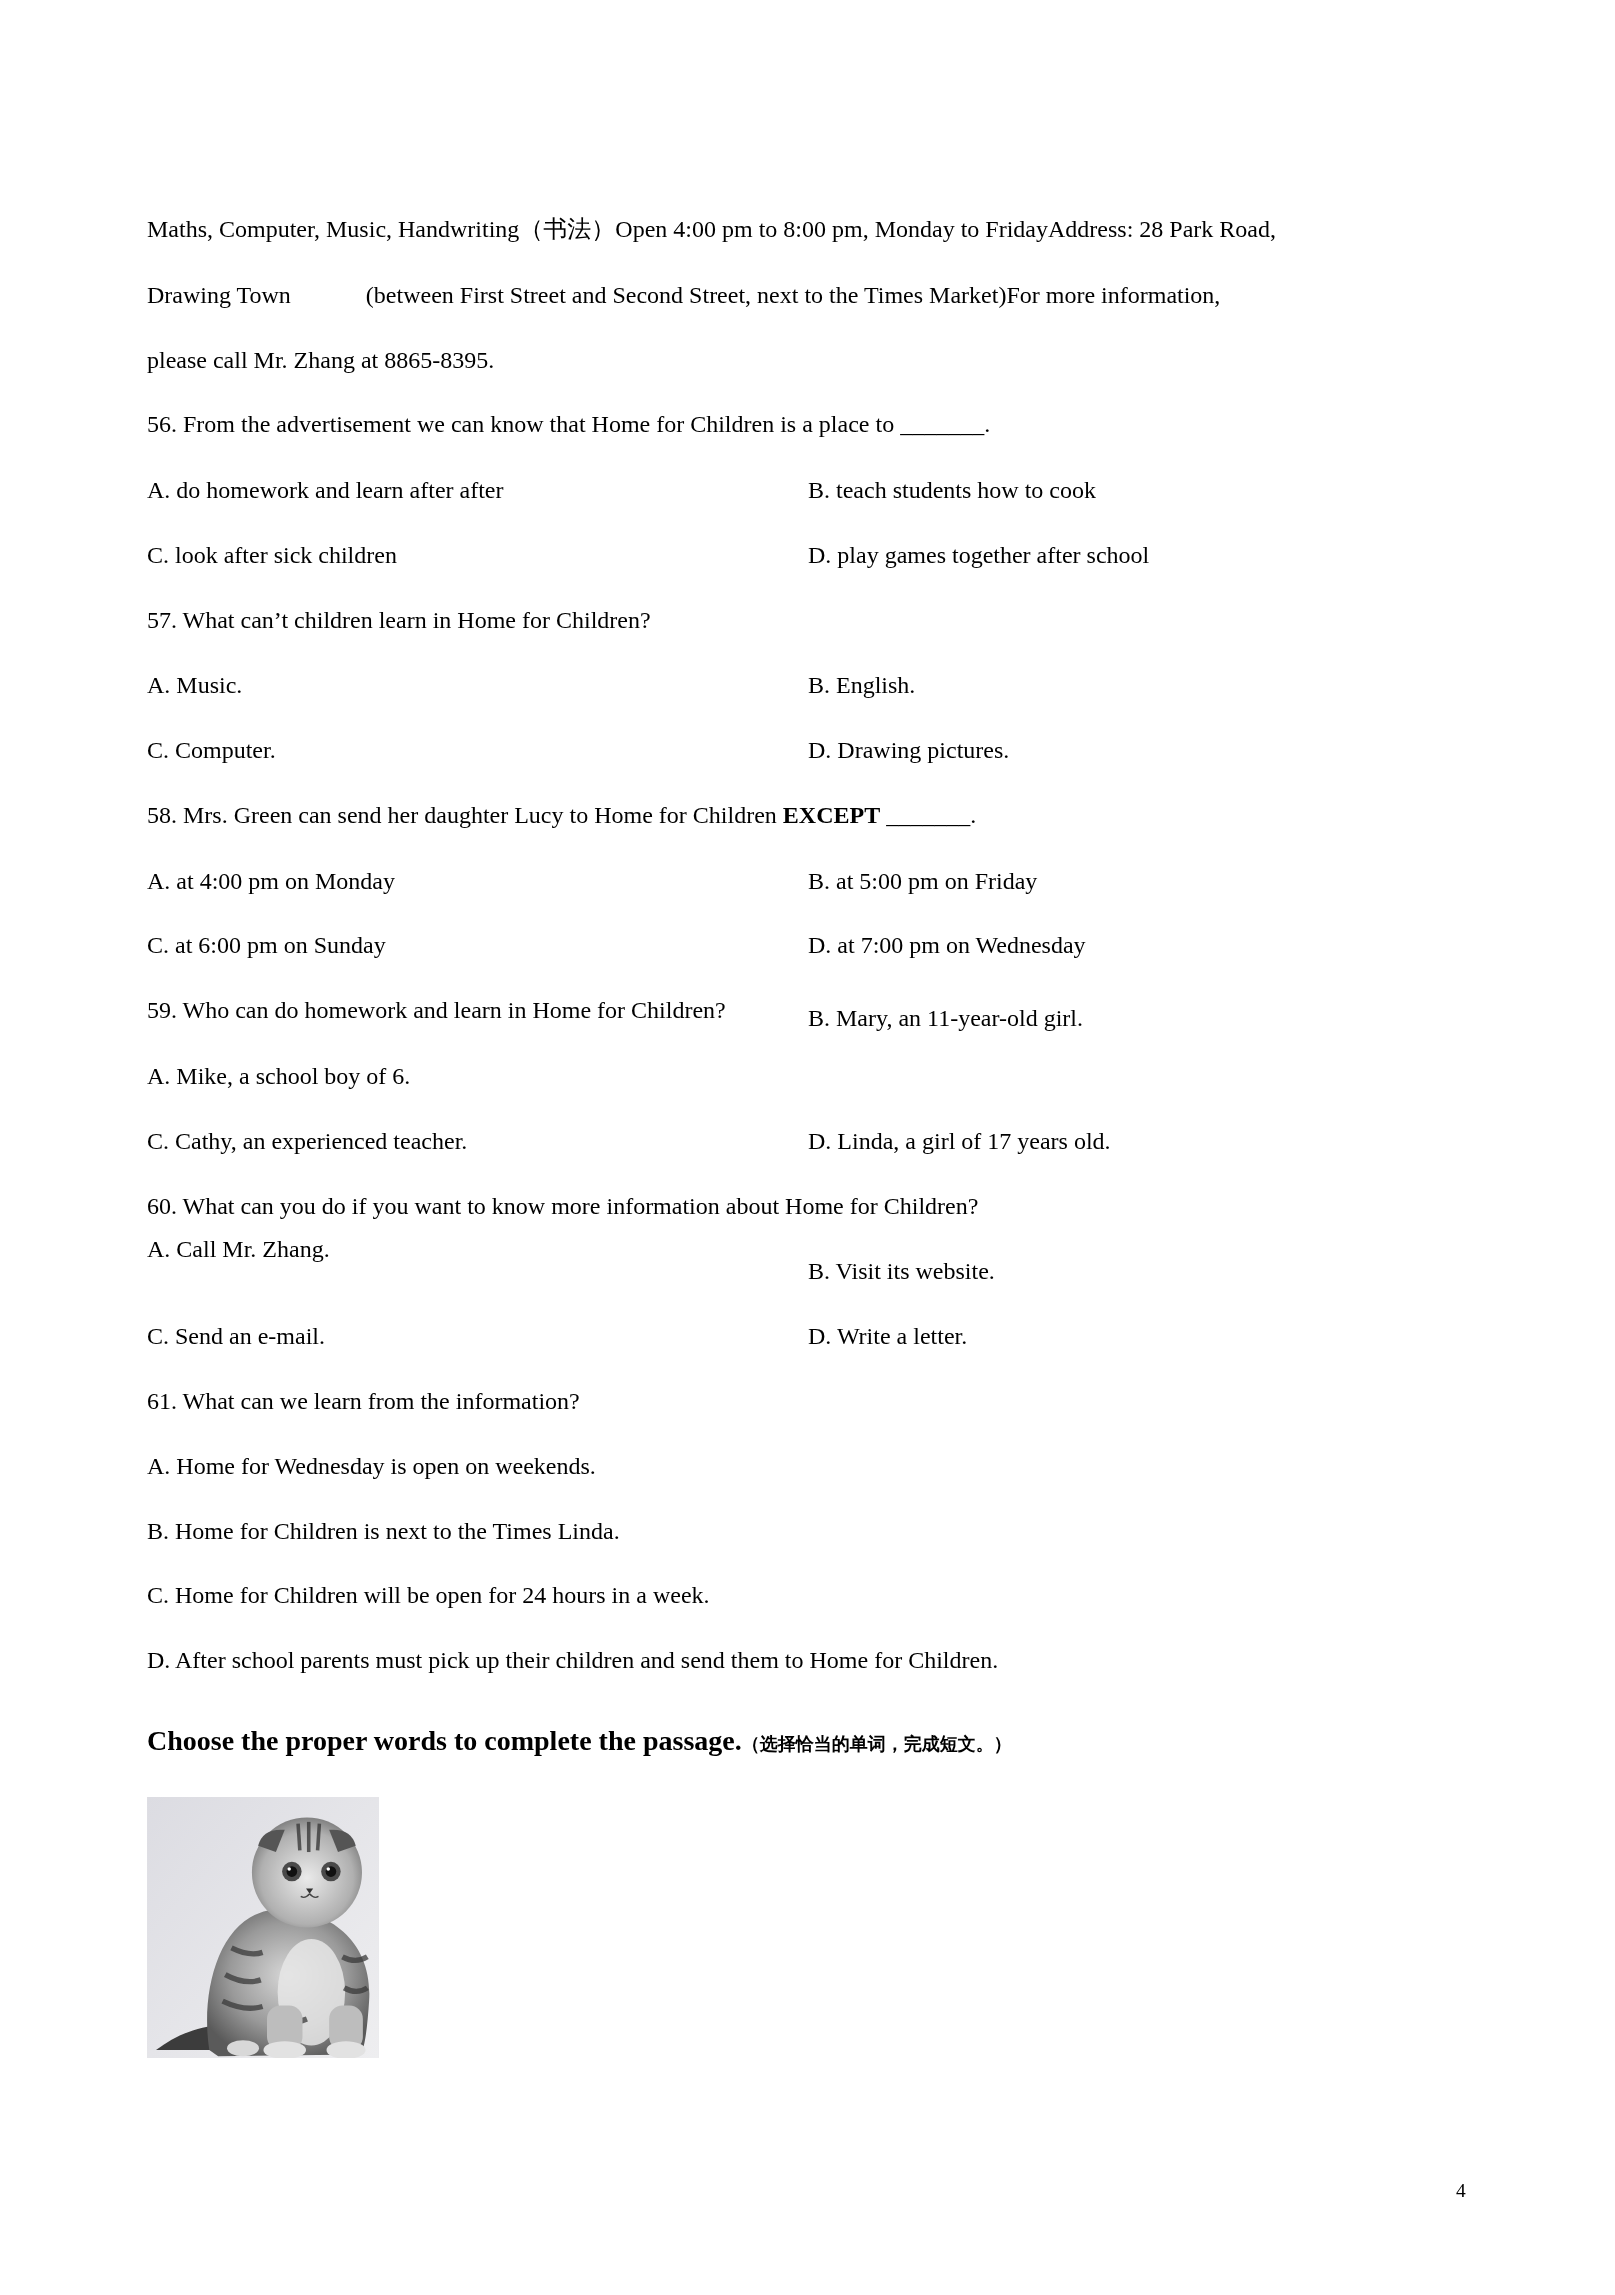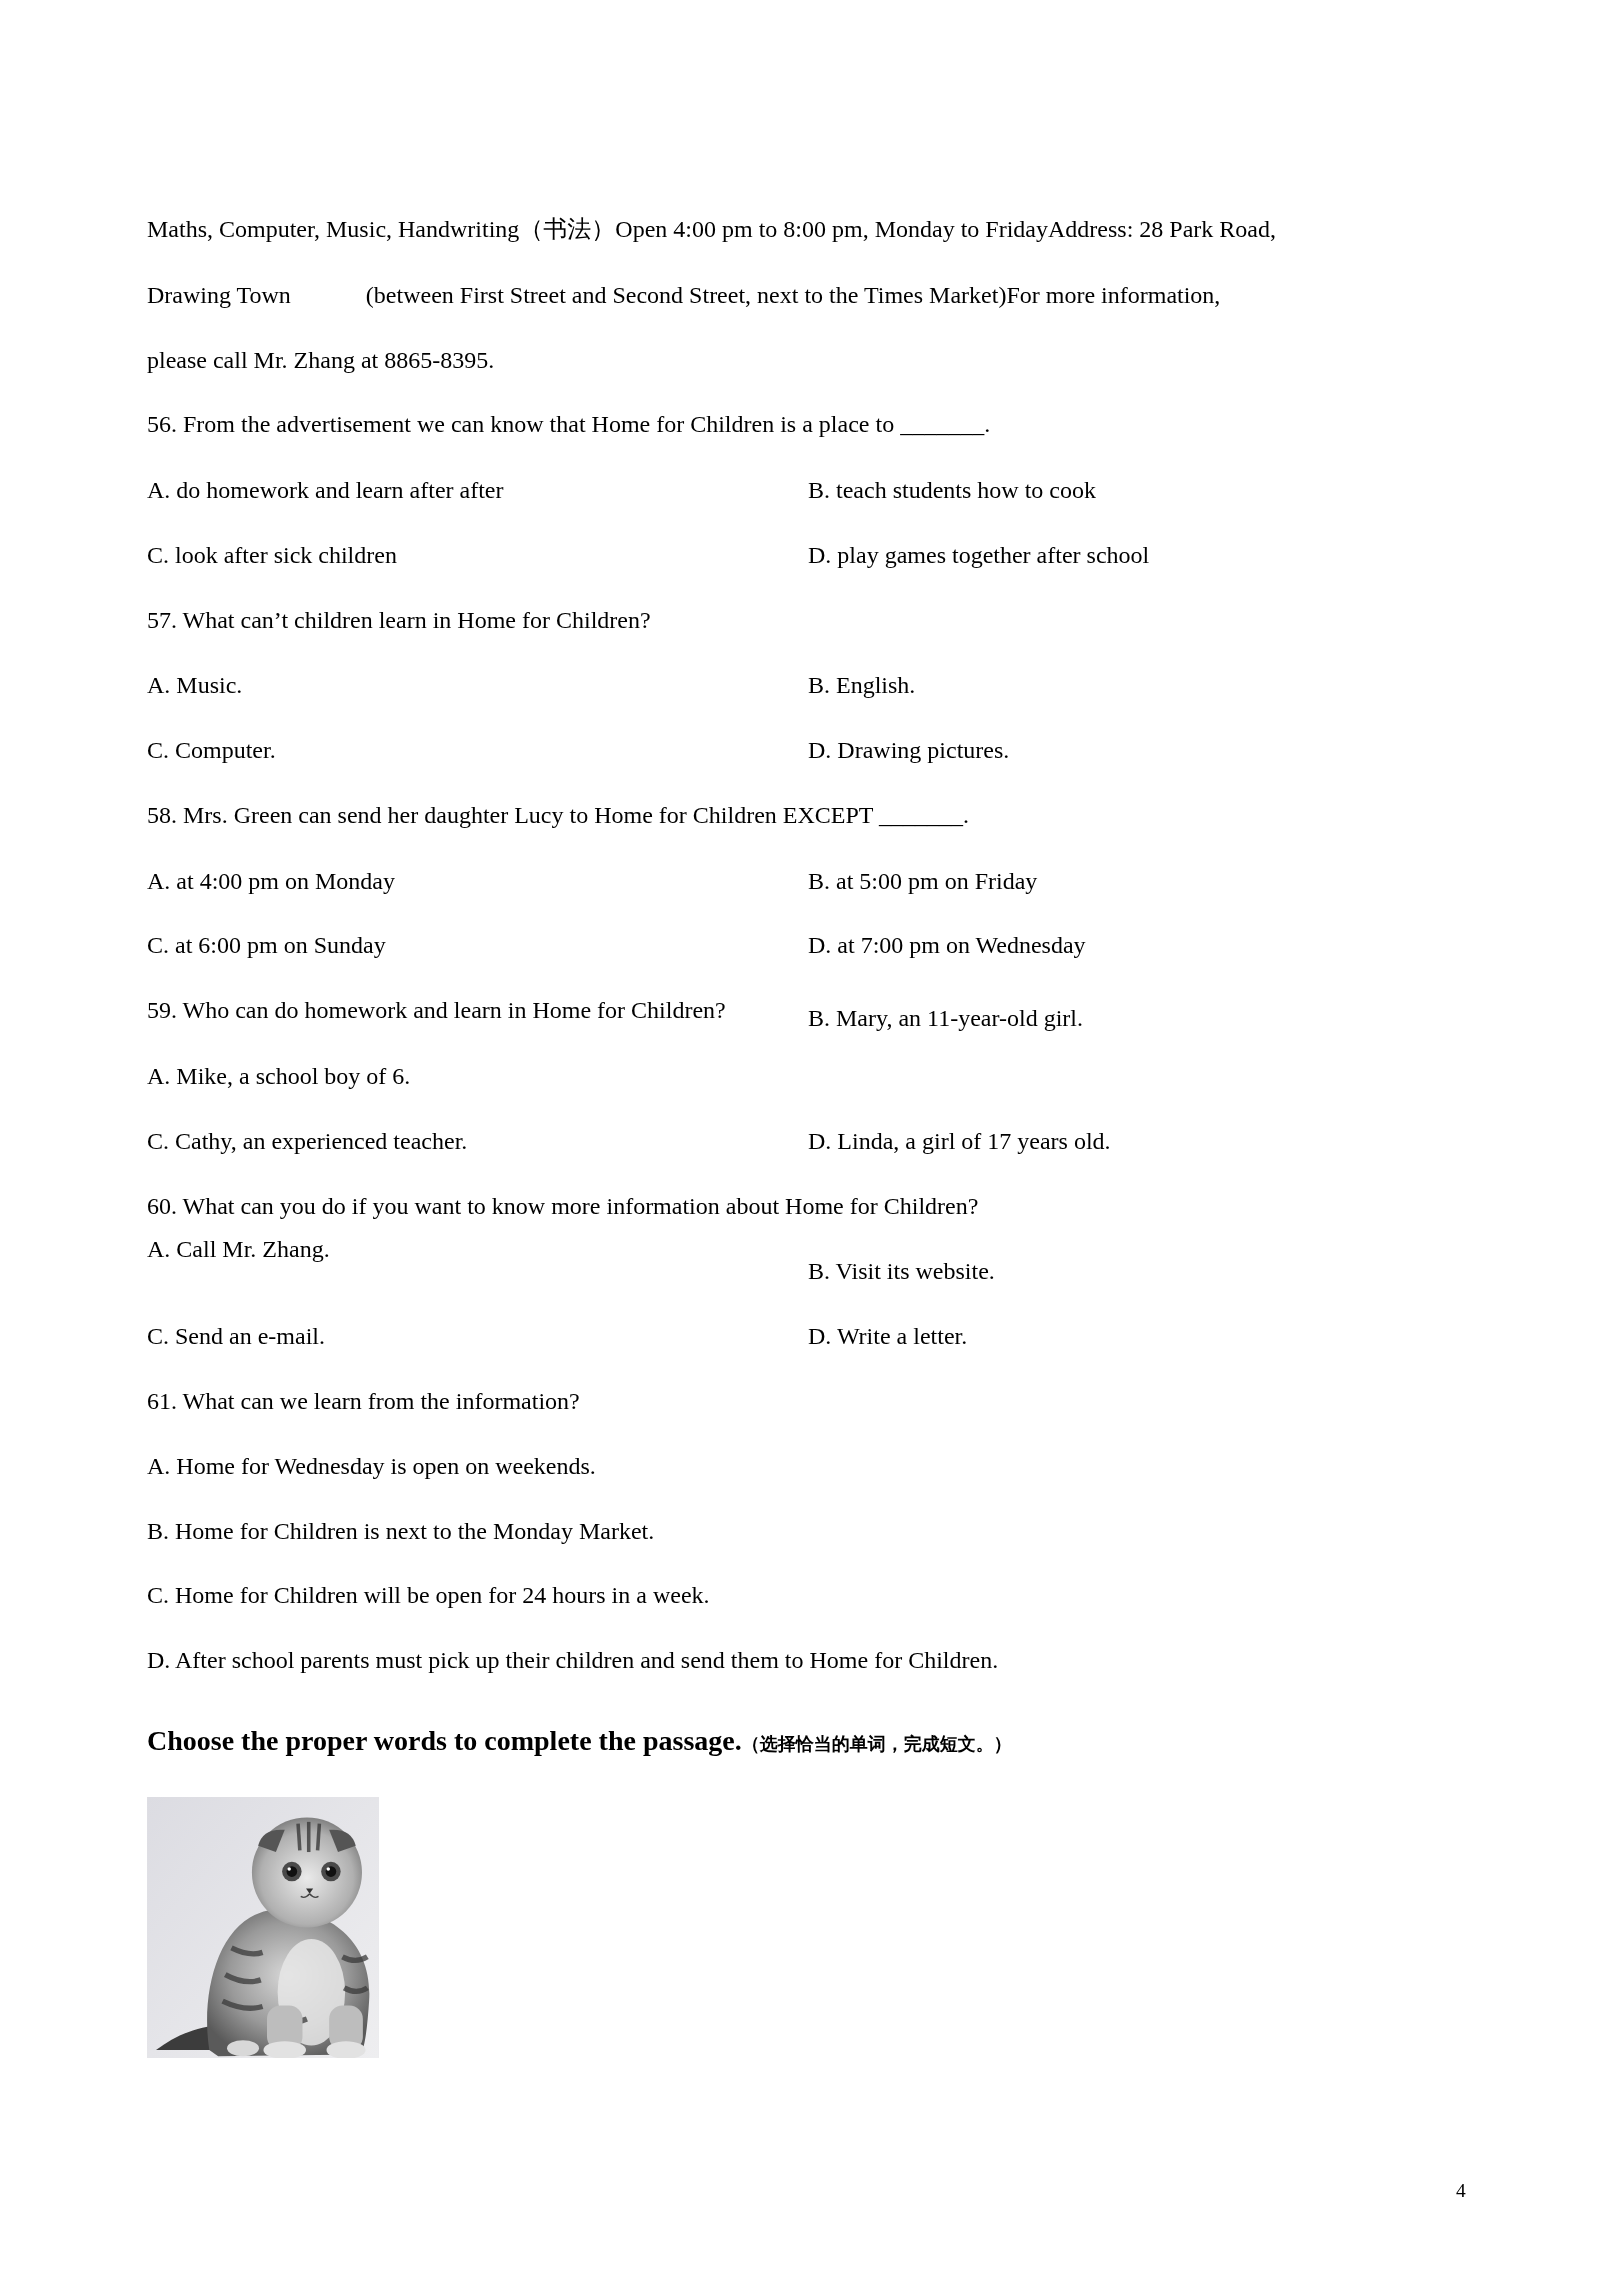--- a/index.html
+++ b/index.html
@@ -1,20 +1,20 @@
 <!DOCTYPE html>
 <html style="font-size:14px"><head>
 <meta charset="utf-8">
 <style>
   html, body { margin: 0; padding: 0; background: #ffffff; }
   body { width: 1615px; height: 2295px; position: relative; overflow: hidden;
          font-family: "Liberation Serif", "DejaVu Serif", serif; color: #000; }
   .line { position: absolute; left: 147px; font-size: 24px; line-height: 1.15; white-space: pre; }
   .colB { left: 808px; }
-  .bold { font-weight: normal; text-align: center; }
+  .bold { font-weight: bold; text-align: center; }
   .heading { position: absolute; left: 147px; top: 1725px; font-size: 28px; font-weight: bold; line-height: 1.15; white-space: pre; }
   .heading .cn { font-weight: bold; font-family: "DejaVu Sans", sans-serif; font-size: 18px; }
   .gap { display: inline-block; width: 75px; }
   .catbox { position: absolute; left: 147px; top: 1797px; width: 232px; height: 261px; background: #e4e4e8; overflow: hidden; }
   .pagenum { position: absolute; left: 1456px; top: 2180px; font-size: 19.5px; line-height: 1.15; }
 </style>
 </head>
 <body>
 
 <div class="line" style="top:216px">Maths, Computer, Music, Handwriting（书法）Open 4:00 pm to 8:00 pm, Monday to FridayAddress: 28 Park Road,</div>
@@ -46,21 +46,21 @@
 <div class="line colB" style="top:1128px">D. Linda, a girl of 17 years old.</div>
 
 <div class="line" style="top:1193px">60. What can you do if you want to know more information about Home for Children?</div>
 <div class="line" style="top:1236px">A. Call Mr. Zhang.</div>
 <div class="line colB" style="top:1258px">B. Visit its website.</div>
 <div class="line" style="top:1323px">C. Send an e-mail.</div>
 <div class="line colB" style="top:1323px">D. Write a letter.</div>
 
 <div class="line" style="top:1388px">61. What can we learn from the information?</div>
 <div class="line" style="top:1453px">A. Home for Wednesday is open on weekends.</div>
-<div class="line" style="top:1518px">B. Home for Children is next to the Monday Market.</div>
+<div class="line" style="top:1518px">B. Home for Children is next to the Times Linda.</div>
 <div class="line" style="top:1582px">C. Home for Children will be open for 24 hours in a week.</div>
 <div class="line" style="top:1647px">D. After school parents must pick up their children and send them to Home for Children.</div>
 
 <div class="heading"><span>Choose the proper words to complete the passage.</span><span class="cn">（选择恰当的单词，完成短文。）</span></div>
 
 <div class="catbox">
   <svg width="232" height="261" viewBox="0 0 261 294" xmlns="http://www.w3.org/2000/svg">
     <defs>
       <linearGradient id="bg" x1="0" y1="0" x2="1" y2="1">
         <stop offset="0" stop-color="#dcdce2"></stop>

